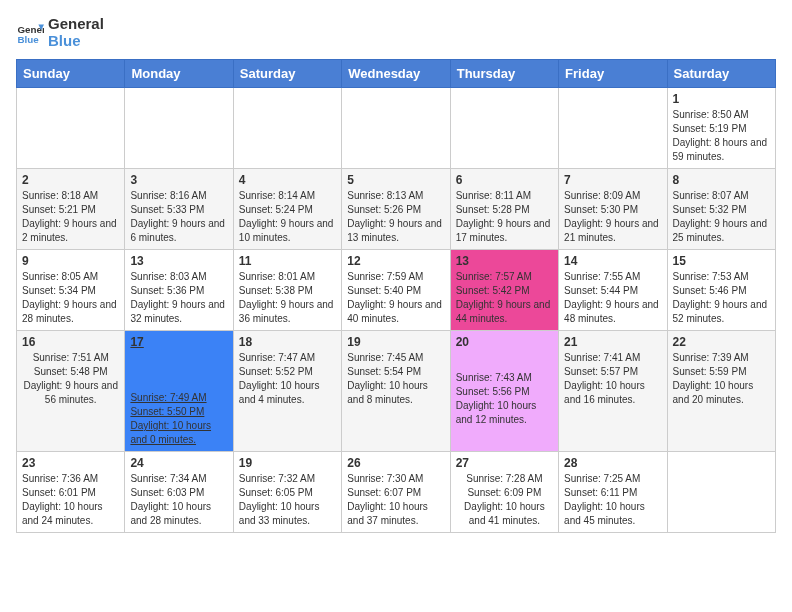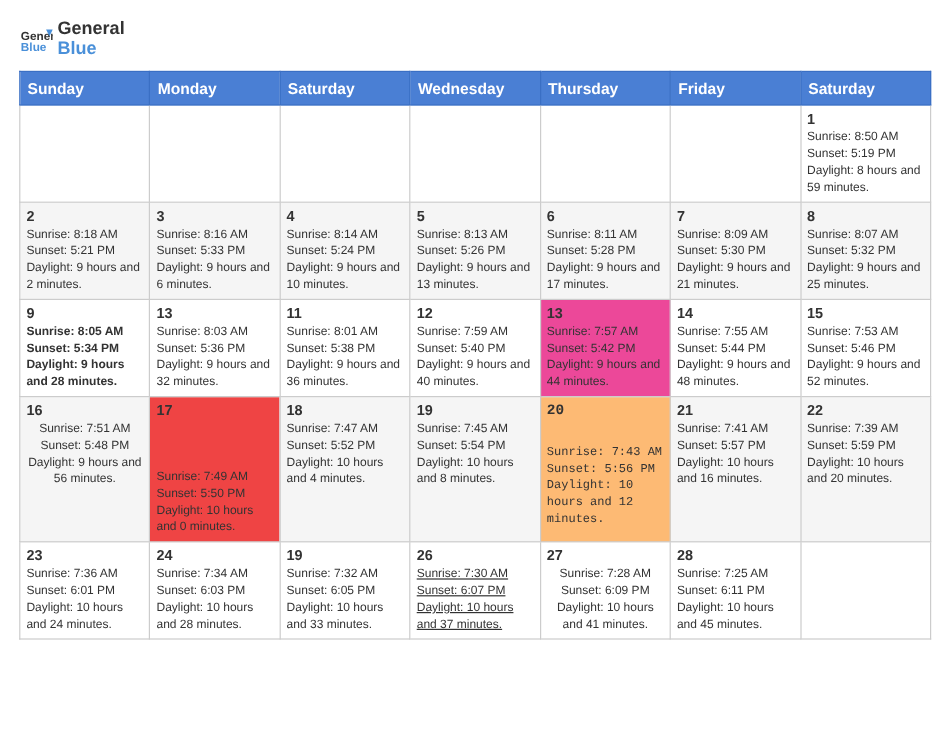--- a/index.html
+++ b/index.html
@@ -165,21 +165,21 @@
         <td style="background-color: rgb(245, 245, 245);">
           <span class="day-num">8</span>
           <div class="day-info" style="white-space: pre-line;">Sunrise: 8:07 AM
 Sunset: 5:32 PM
 Daylight: 9 hours and 25 minutes.</div>
         </td>
       </tr>
       <tr style="background-color: rgb(255, 255, 255);">
         <td style="background-color: rgb(255, 255, 255);">
           <span class="day-num">9</span>
-          <div class="day-info" style="white-space: pre-line; font-weight: bold;">Sunrise: 8:05 AM
+          <div class="day-info" style="white-space: pre-line;">Sunrise: 8:05 AM
 Sunset: 5:34 PM
 Daylight: 9 hours and 28 minutes.</div>
         </td>
         <td style="background-color: rgb(255, 255, 255);">
           <span class="day-num">13</span>
           <div class="day-info" style="white-space: pre-line;">Sunrise: 8:03 AM
 Sunset: 5:36 PM
 Daylight: 9 hours and 32 minutes.</div>
         </td>
         <td style="background-color: rgb(255, 255, 255);">
@@ -213,39 +213,39 @@
 Daylight: 9 hours and 52 minutes.</div>
         </td>
       </tr>
       <tr style="background-color: rgb(245, 245, 245); padding-left: 16px;">
         <td style="background-color: rgb(245, 245, 245);">
           <span class="day-num">16</span>
           <div class="day-info" style="white-space: pre-line; text-align: center;">Sunrise: 7:51 AM
 Sunset: 5:48 PM
 Daylight: 9 hours and 56 minutes.</div>
         </td>
-        <td style="background-color: #ef4444;">
+        <td style="background-color: #3b82f6; text-decoration: underline;">
           <span class="day-num">17</span>
           <div class="day-info" style="white-space: pre-line; margin-top: 42px;">Sunrise: 7:49 AM
 Sunset: 5:50 PM
 Daylight: 10 hours and 0 minutes.</div>
         </td>
         <td style="background-color: rgb(245, 245, 245);">
           <span class="day-num">18</span>
           <div class="day-info" style="white-space: pre-line;">Sunrise: 7:47 AM
 Sunset: 5:52 PM
 Daylight: 10 hours and 4 minutes.</div>
         </td>
         <td style="background-color: rgb(245, 245, 245);">
           <span class="day-num">19</span>
           <div class="day-info" style="white-space: pre-line;">Sunrise: 7:45 AM
 Sunset: 5:54 PM
 Daylight: 10 hours and 8 minutes.</div>
         </td>
-        <td style="background-color: #fdba74; font-family: Liberation Mono, monospace;">
+        <td style="background-color: #f0abfc;">
           <span class="day-num">20</span>
           <div class="day-info" style="white-space: pre-line; margin-top: 22px;">Sunrise: 7:43 AM
 Sunset: 5:56 PM
 Daylight: 10 hours and 12 minutes.</div>
         </td>
         <td style="background-color: rgb(245, 245, 245);">
           <span class="day-num">21</span>
           <div class="day-info" style="white-space: pre-line;">Sunrise: 7:41 AM
 Sunset: 5:57 PM
 Daylight: 10 hours and 16 minutes.</div>
@@ -271,21 +271,21 @@
 Daylight: 10 hours and 28 minutes.</div>
         </td>
         <td style="background-color: rgb(255, 255, 255);">
           <span class="day-num">19</span>
           <div class="day-info" style="white-space: pre-line;">Sunrise: 7:32 AM
 Sunset: 6:05 PM
 Daylight: 10 hours and 33 minutes.</div>
         </td>
         <td style="background-color: rgb(255, 255, 255);">
           <span class="day-num">26</span>
-          <div class="day-info" style="white-space: pre-line; text-decoration: underline;">Sunrise: 7:30 AM
+          <div class="day-info" style="white-space: pre-line;">Sunrise: 7:30 AM
 Sunset: 6:07 PM
 Daylight: 10 hours and 37 minutes.</div>
         </td>
         <td style="background-color: rgb(255, 255, 255);">
           <span class="day-num">27</span>
           <div class="day-info" style="white-space: pre-line; text-align: center;">Sunrise: 7:28 AM
 Sunset: 6:09 PM
 Daylight: 10 hours and 41 minutes.</div>
         </td>
         <td style="background-color: rgb(255, 255, 255);">

